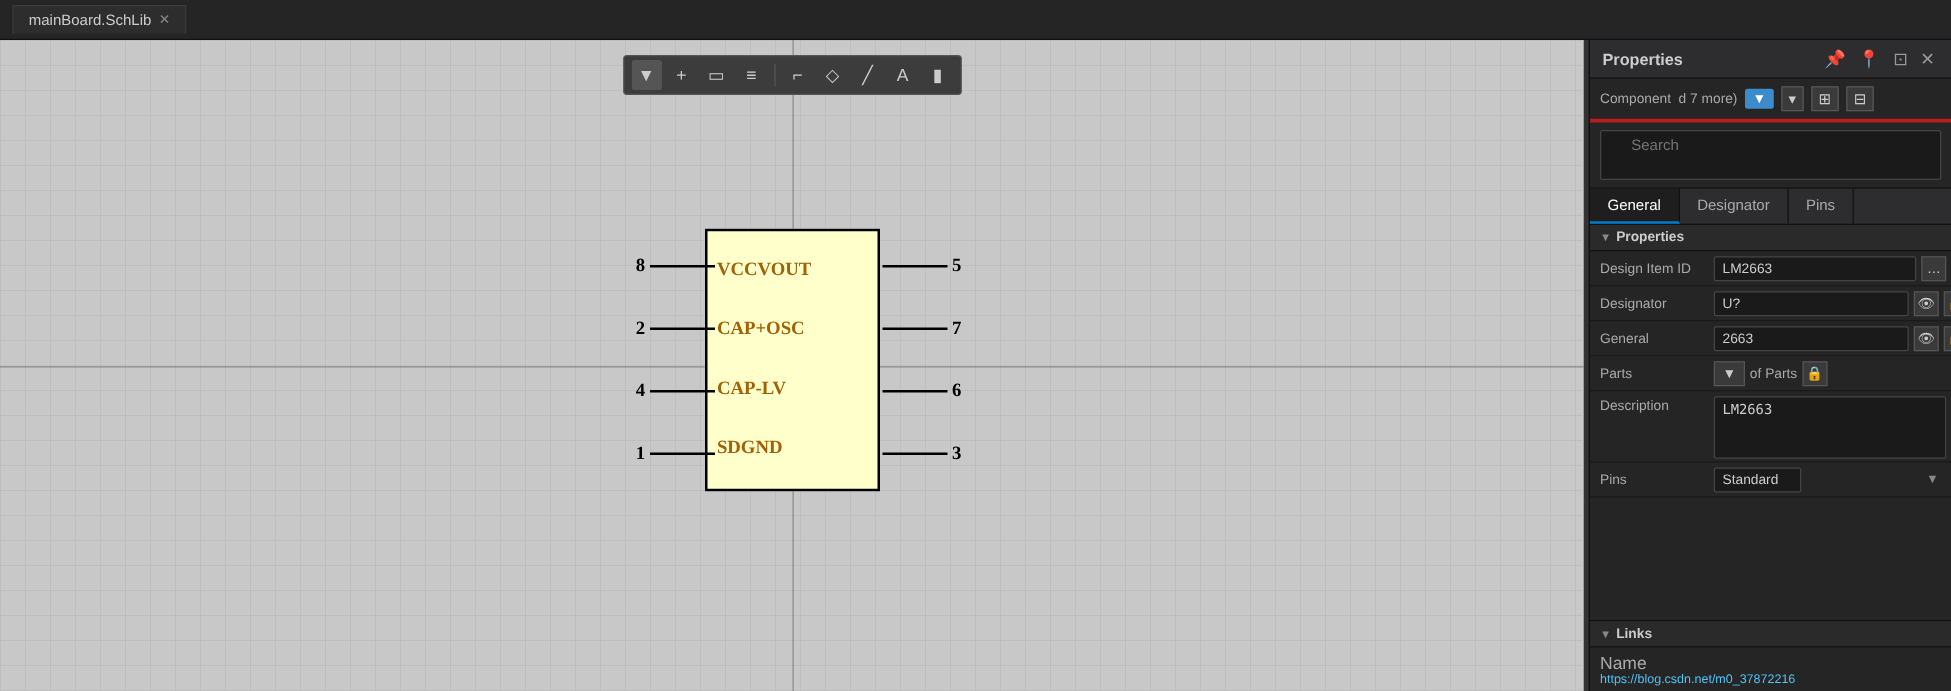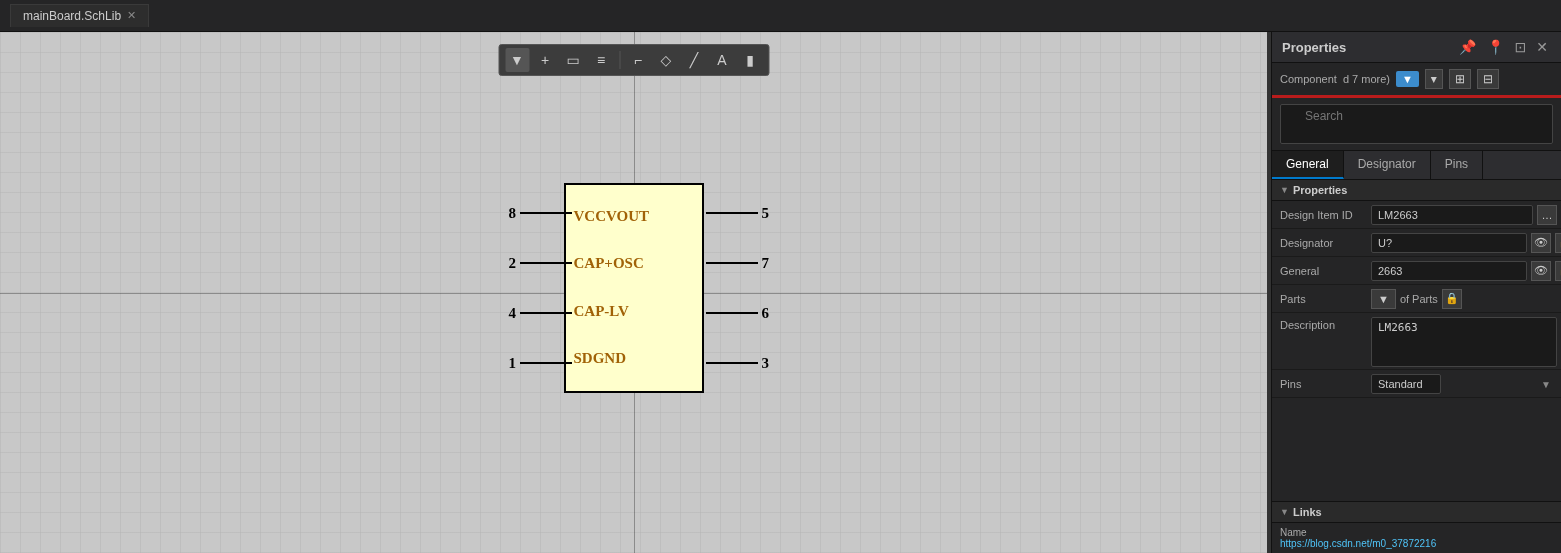--- a/index.html
+++ b/index.html
@@ -357,21 +357,21 @@
     }
 
     .links-section {
       border-top: 1px solid #111;
       flex-shrink: 0;
     }
     .link-row {
       padding: 4px 8px;
     }
     .link-label {
-      font-size: 10px;
+      font-size: 14px;
       color: #aaa;
     }
     .link-url {
       font-size: 10px;
       color: #4fc3f7;
       word-break: break-all;
     }
 
     
     .right-panel::-webkit-scrollbar { width: 6px; }

